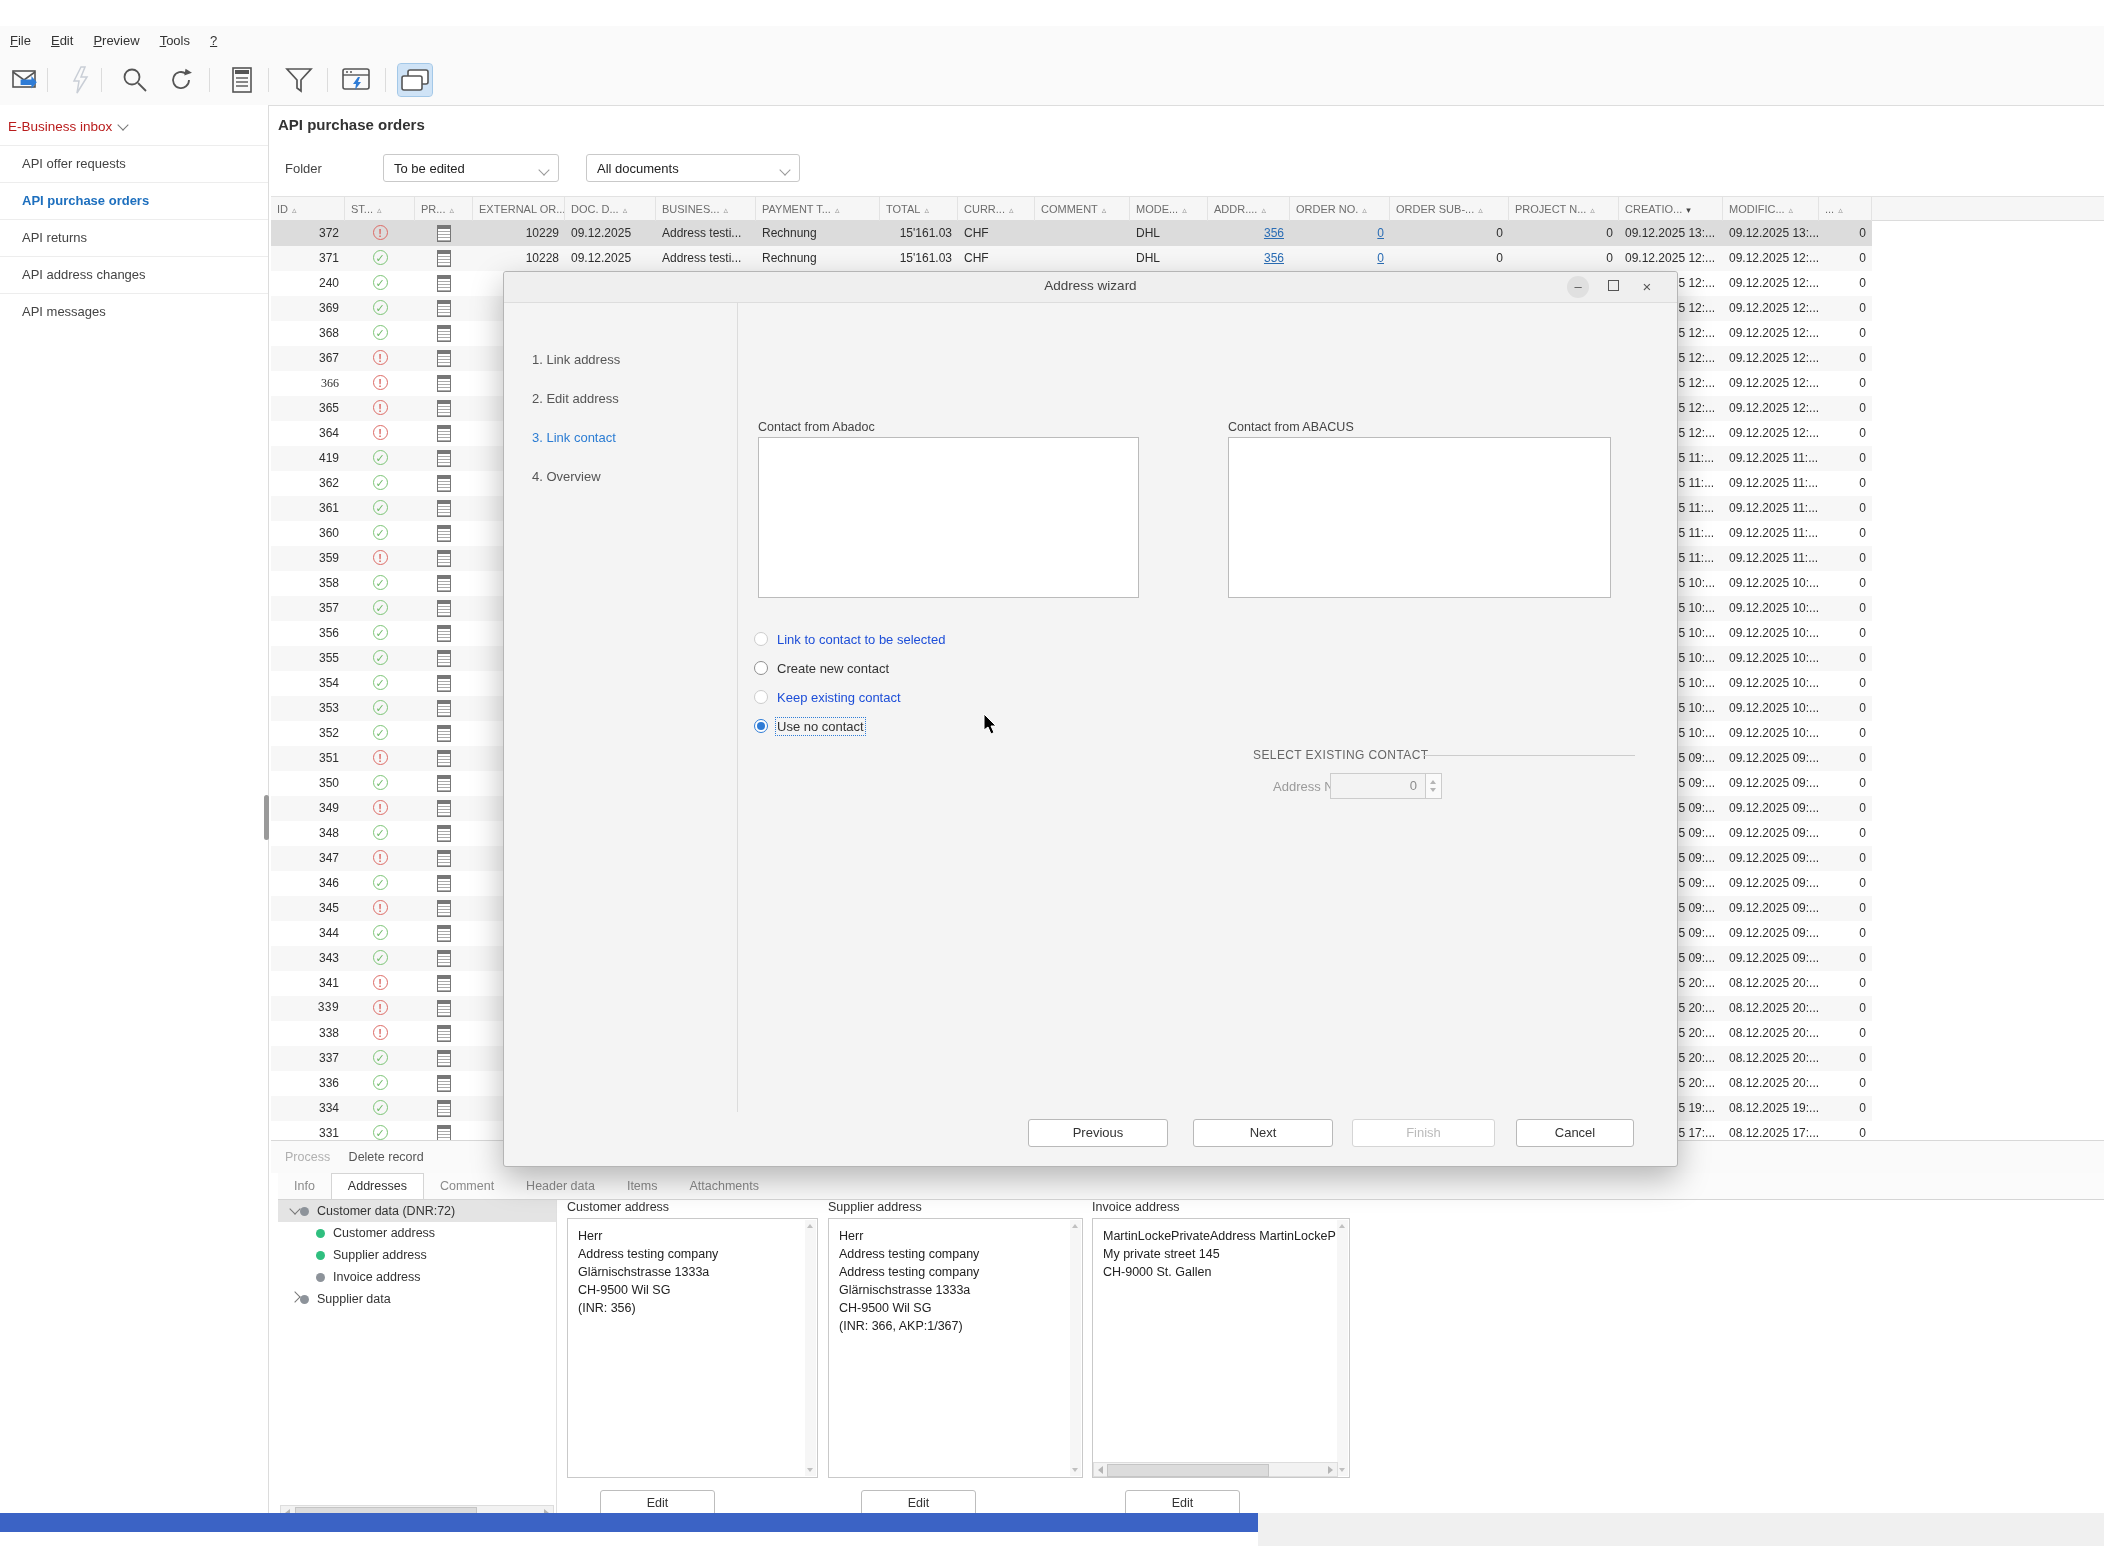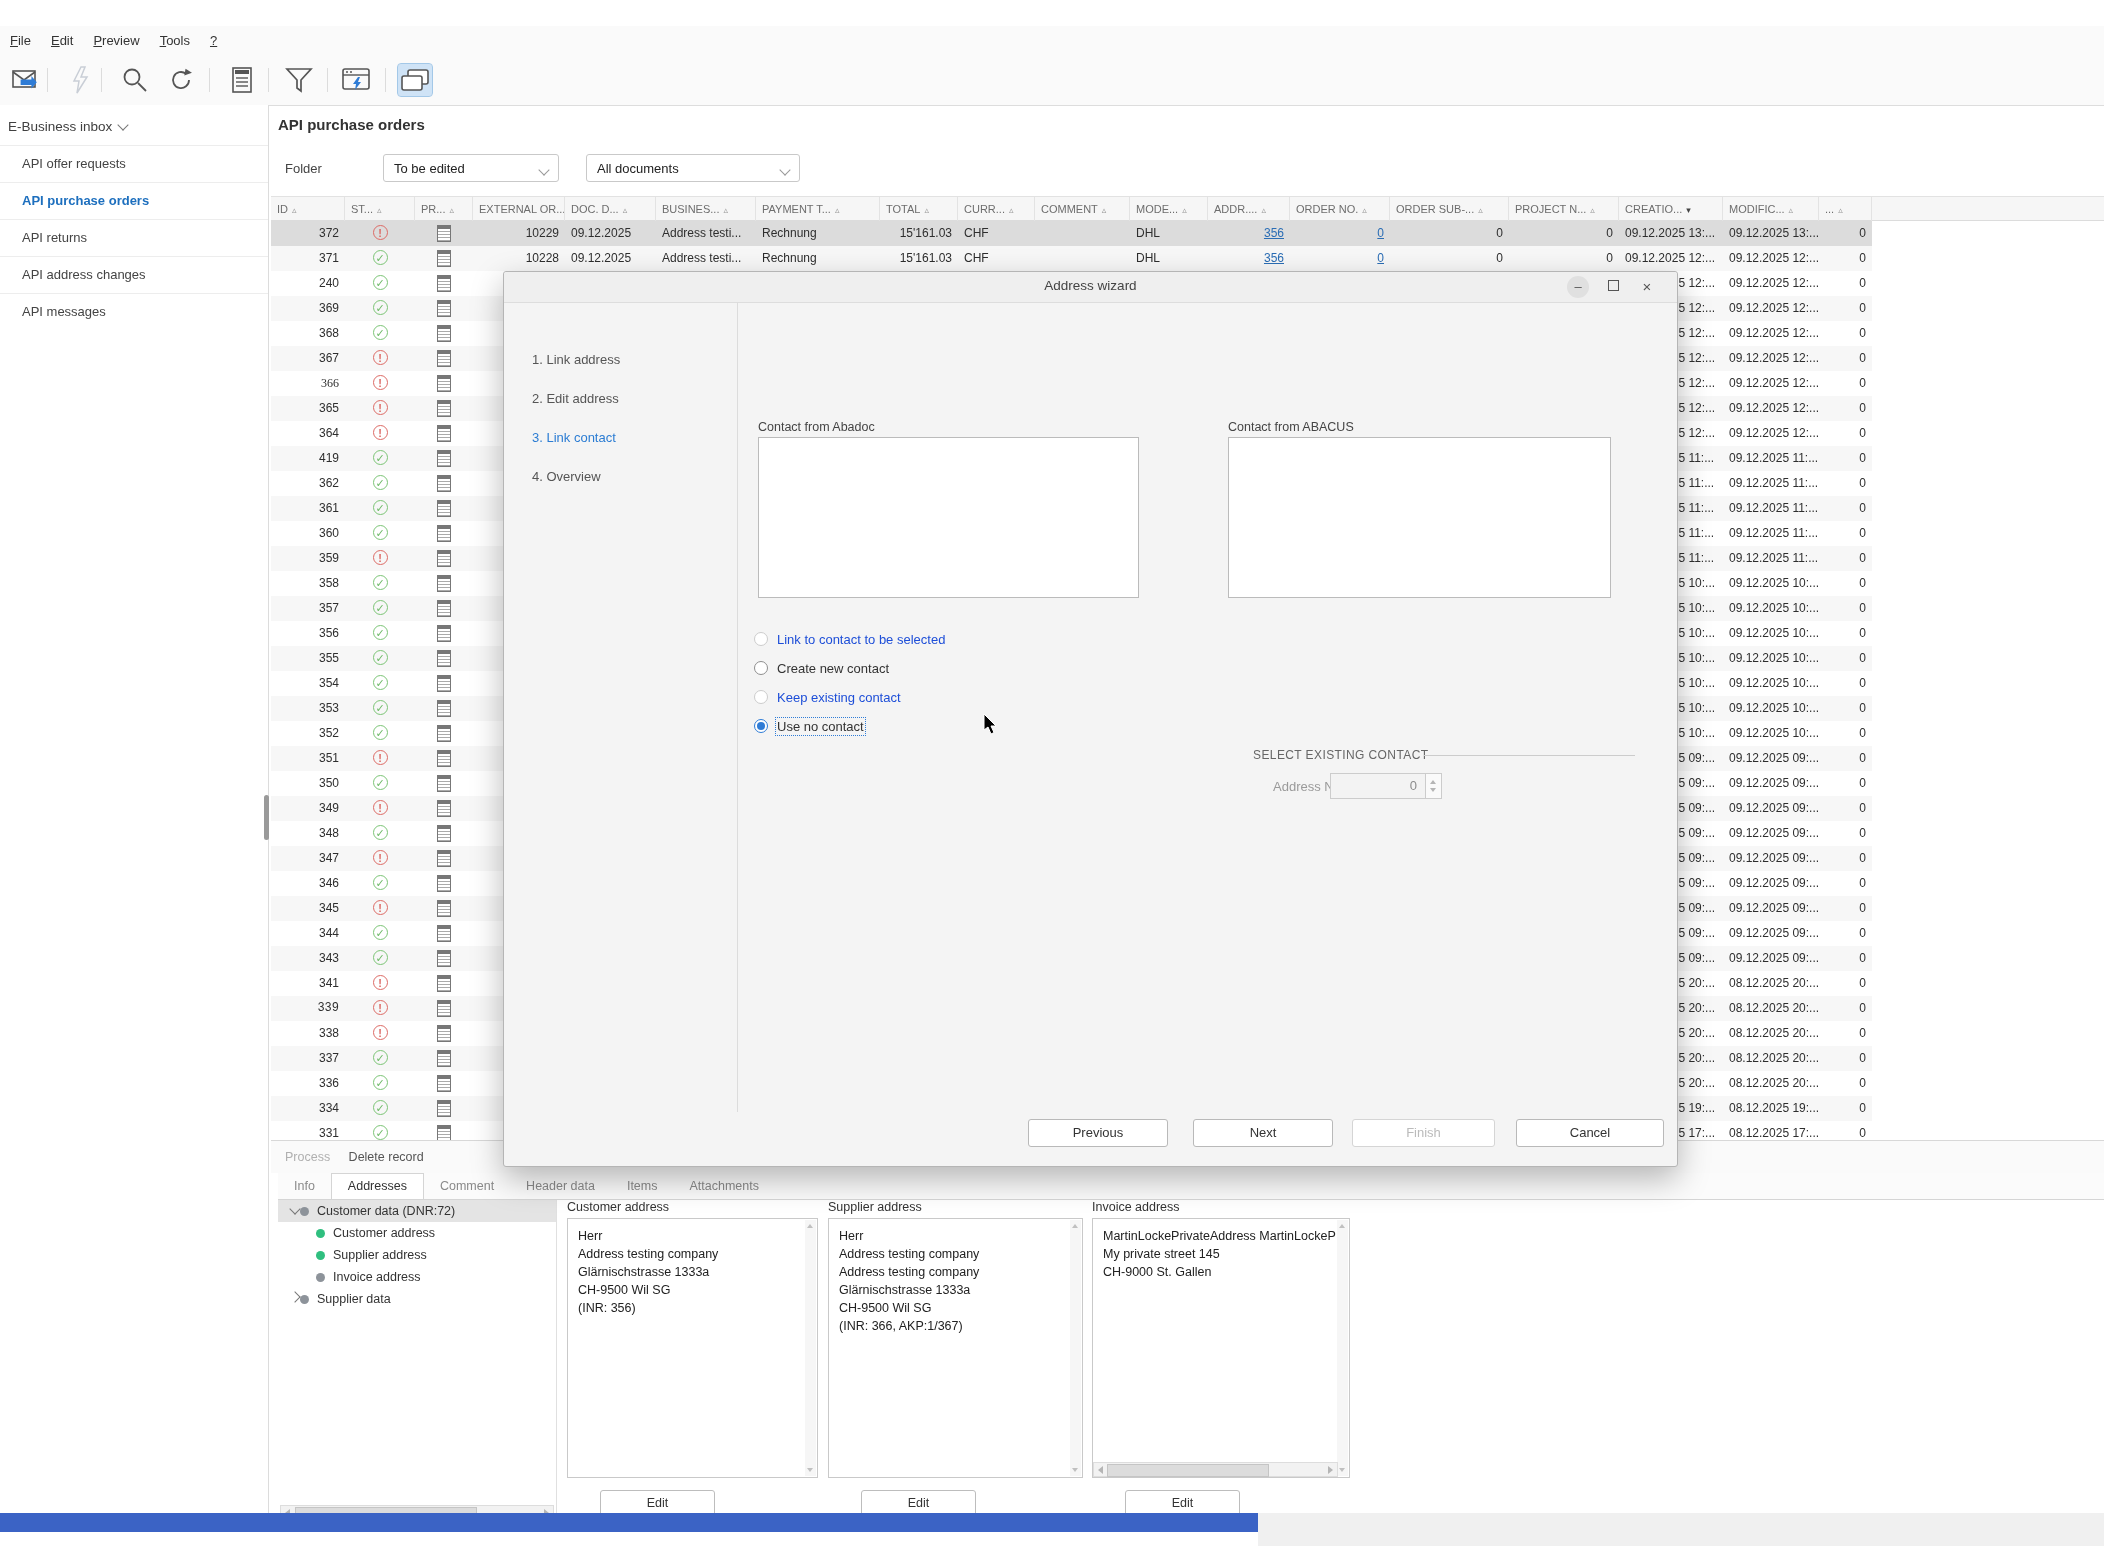--- a/index.html
+++ b/index.html
@@ -12,21 +12,21 @@
   .menu-item{display:inline-block;padding:7px 10px 0 10px;font-size:13px;color:#333;cursor:default;}
   .menu-item u{text-decoration:underline;}
   .toolbar{position:absolute;left:0;top:56px;width:2104px;height:49px;background:#fafafa;border-bottom:1px solid #ddd;}
   .tb-icon{position:absolute;top:8px;width:34px;height:32px;display:flex;align-items:center;justify-content:center;border-radius:3px;}
   .tb-icon.active{background:#cfe3f6;outline:1px solid #a3c8e8;}
   .tb-sep{position:absolute;top:12px;width:1px;height:24px;background:#dcdcdc;}
   
   .sidebar{position:absolute;left:0;top:105px;width:268px;height:1425px;background:#fff;}
   .splitter{position:absolute;left:268px;top:105px;width:1px;height:1425px;background:#dcdcdc;}
   .splitter-thumb{position:absolute;left:264px;top:795px;width:5px;height:45px;background:#9a9a9a;border-radius:3px;}
-  .sb-header{position:absolute;left:8px;top:14px;font-size:13.5px;color:#404040;}
+  .sb-header{position:absolute;left:8px;top:14px;font-size:13.5px;color:#b91c1c;}
   .sb-items{position:absolute;left:0;top:40px;width:268px;}
   .sb-item{height:36px;line-height:36px;padding-left:22px;font-size:13px;color:#444;border-top:1px solid #ededed;cursor:default;}
   .sb-item.active{color:#1d6fbe;font-weight:bold;}
   .chev{display:inline-block;width:7px;height:7px;border-right:1.5px solid #777;border-bottom:1.5px solid #777;transform:rotate(45deg);vertical-align:2px;margin-left:7px;}
   .chev.right{transform:rotate(-45deg);}
   
   .page-title{position:absolute;left:278px;top:116px;font-size:15px;font-weight:bold;color:#333;}
   .folder-label{position:absolute;left:285px;top:161px;font-size:13px;color:#444;}
   .select{position:absolute;top:154px;height:28px;background:#fff;border:1px solid #c9c9c9;border-radius:3px;
           font-size:13px;color:#222;line-height:28px;padding-left:10px;box-sizing:border-box;}
@@ -1107,21 +1107,21 @@
     <div class="addr-no-label" style="left:769px;top:507px;">Address No.</div>
     <div class="addr-no-input" style="left:826px;top:501px;">0</div>
     <div class="spin" style="left:922px;top:501px;">
         <b class="up"></b>
         <b class="down"></b>
       </div>
     <div class="dlg-buttons">
         <div class="btn" style="left: 524px; width: 140px;">Previous</div>
         <div class="btn" style="left: 689px; width: 140px;">Next</div>
         <div class="btn disabled" style="left: 848px; width: 143px;">Finish</div>
-        <div class="btn" style="left: 1012px; width: 148px;">Cancel</div>
+        <div class="btn" style="left: 1012px; width: 118px;">Cancel</div>
       </div>
   </div>
 
   <svg class="cursor" style="left:982px;top:714px;" width="20" height="22">
     <polygon points="2,0 2,16 6,13 9,20 12,18.5 9,12 14,12" fill="#000" stroke="#fff" stroke-width="1"></polygon>
   </svg>
 
   <div class="taskbar"></div>
   <div class="bottomband"></div>
 </div>

